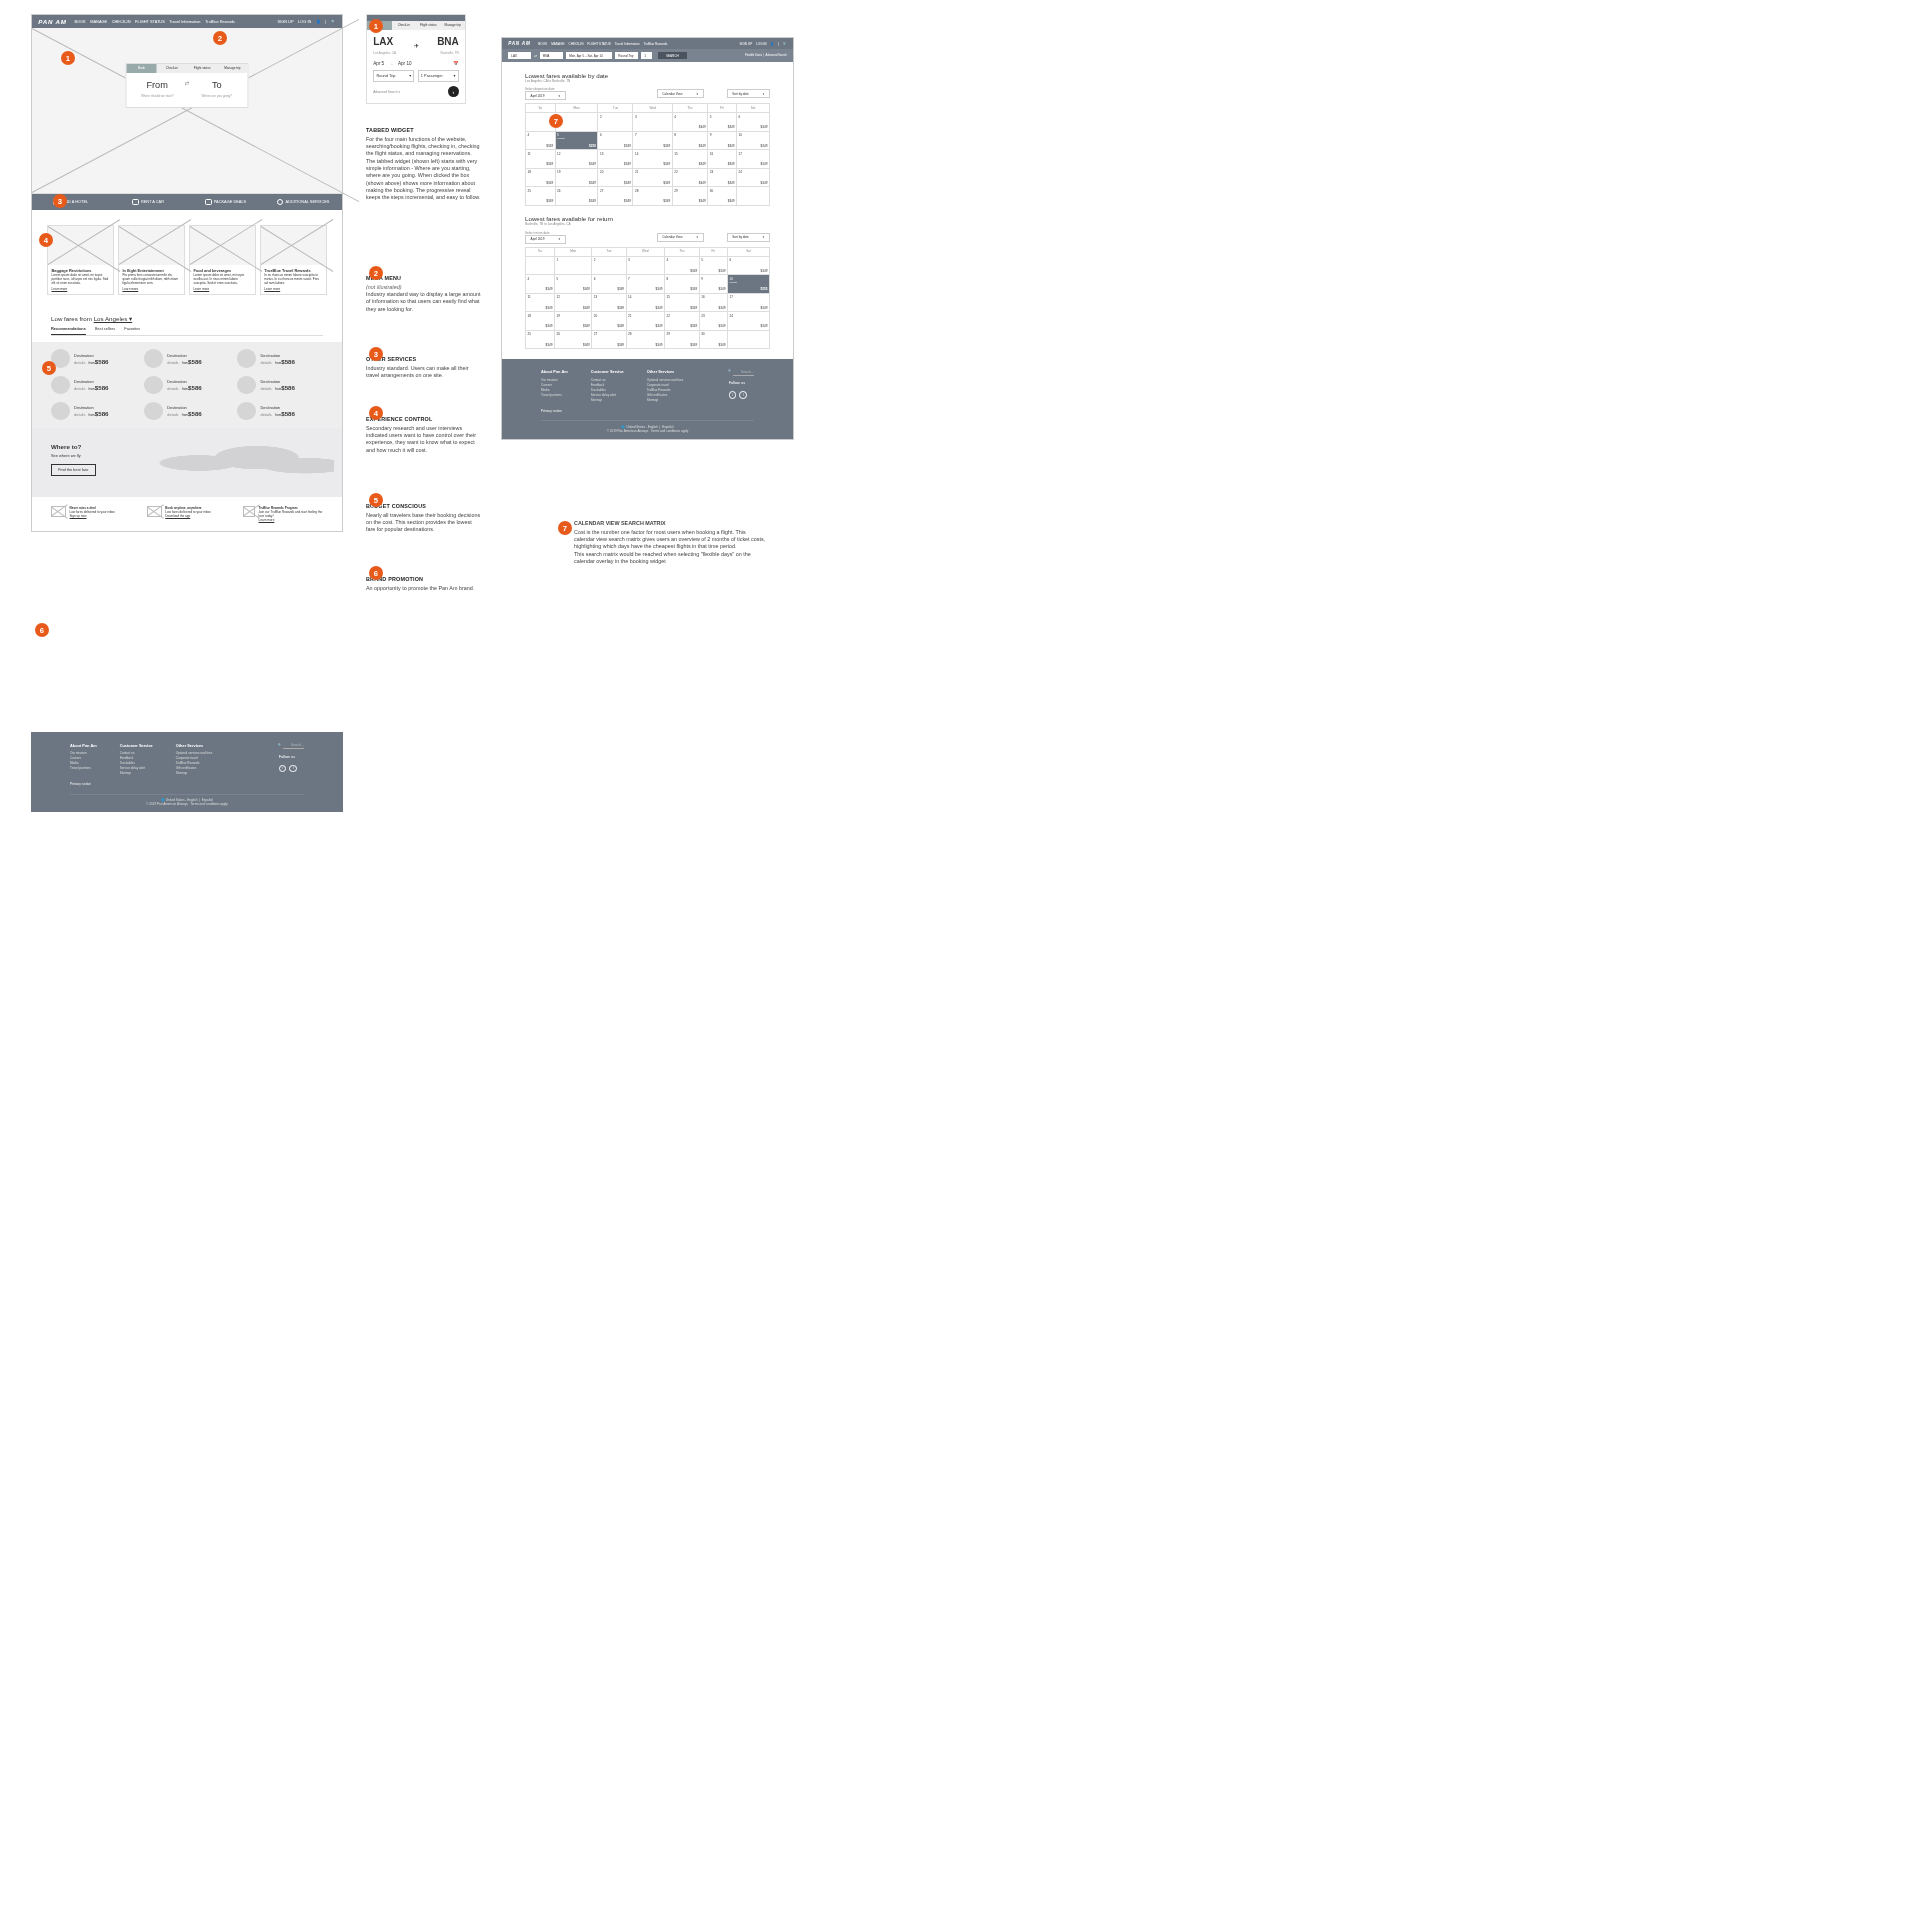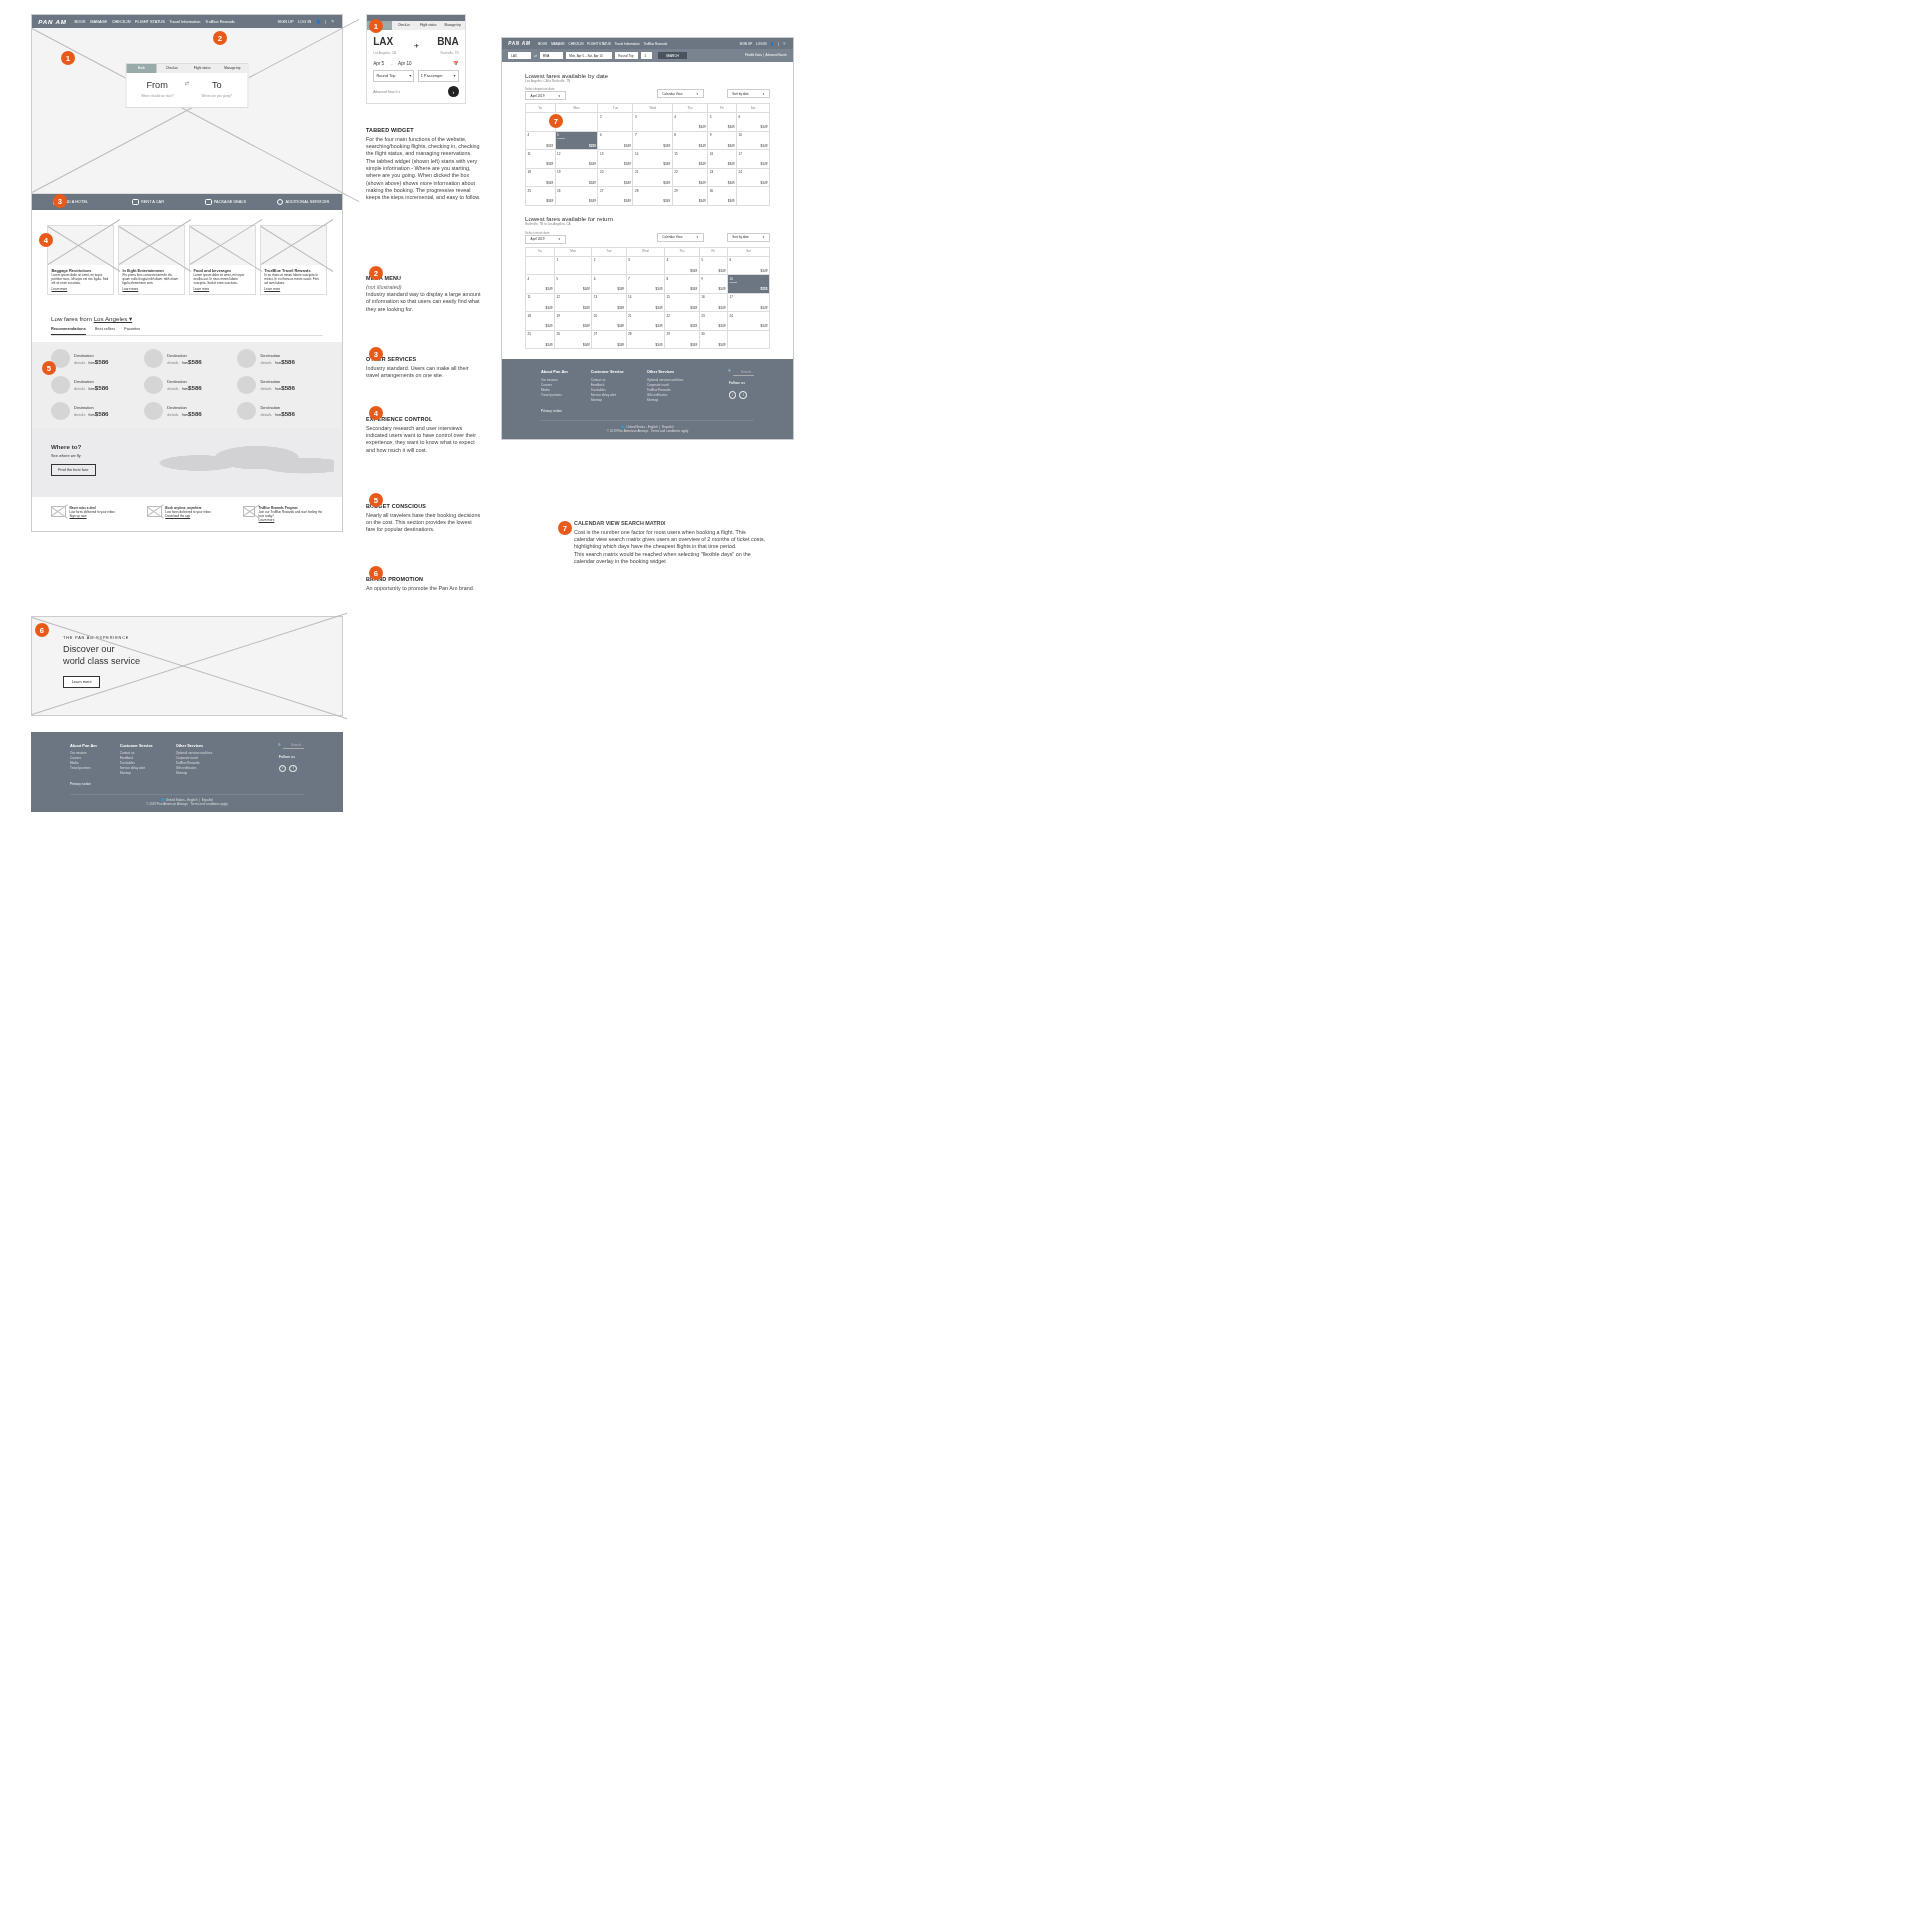--- a/index.html
+++ b/index.html
@@ -341,26 +341,20 @@
         </div>
         <div class="promo">
        <div class="promoimg"></div>
        <div><b>TruBlue Rewards Program</b><br>
          <span>Join our TruBlue Rewards and start feeling the love today!</span><br>
          <u>Learn more</u></div>
         </div>
       </div>
   </div>
 
-  <div class="brand">
-    <small>THE PAN AM EXPERIENCE</small>
-    <h2 style="white-space:pre-line">Discover our
-world class service</h2>
-    <span class="btn">Learn more</span>
-  </div>
 
   <div class="footer" id="footer1">
       <div class="footcols">
         <div><h5>About Pan Am</h5><span>Our mission</span><br><span>Careers</span><br><span>Media</span><br><span>Travel partners</span><br></div>
         <div><h5>Customer Service</h5><span>Contact us</span><br><span>Feedback</span><br><span>Trackables</span><br><span>Service delay alert</span><br><span>Sitemap</span><br></div>
         <div><h5>Other Services</h5><span>Optional services and fees</span><br><span>Corporate travel</span><br><span>TruBlue Rewards</span><br><span>Gift certificates</span><br><span>Sitemap</span><br></div>
       <div class="footsearch">
         <div>🔍 <span class="sbox">Search…</span></div>
         <div style="margin-top:6.2px;font-size:3.9px;color:#fff">Follow us</div>
         <div class="social">

